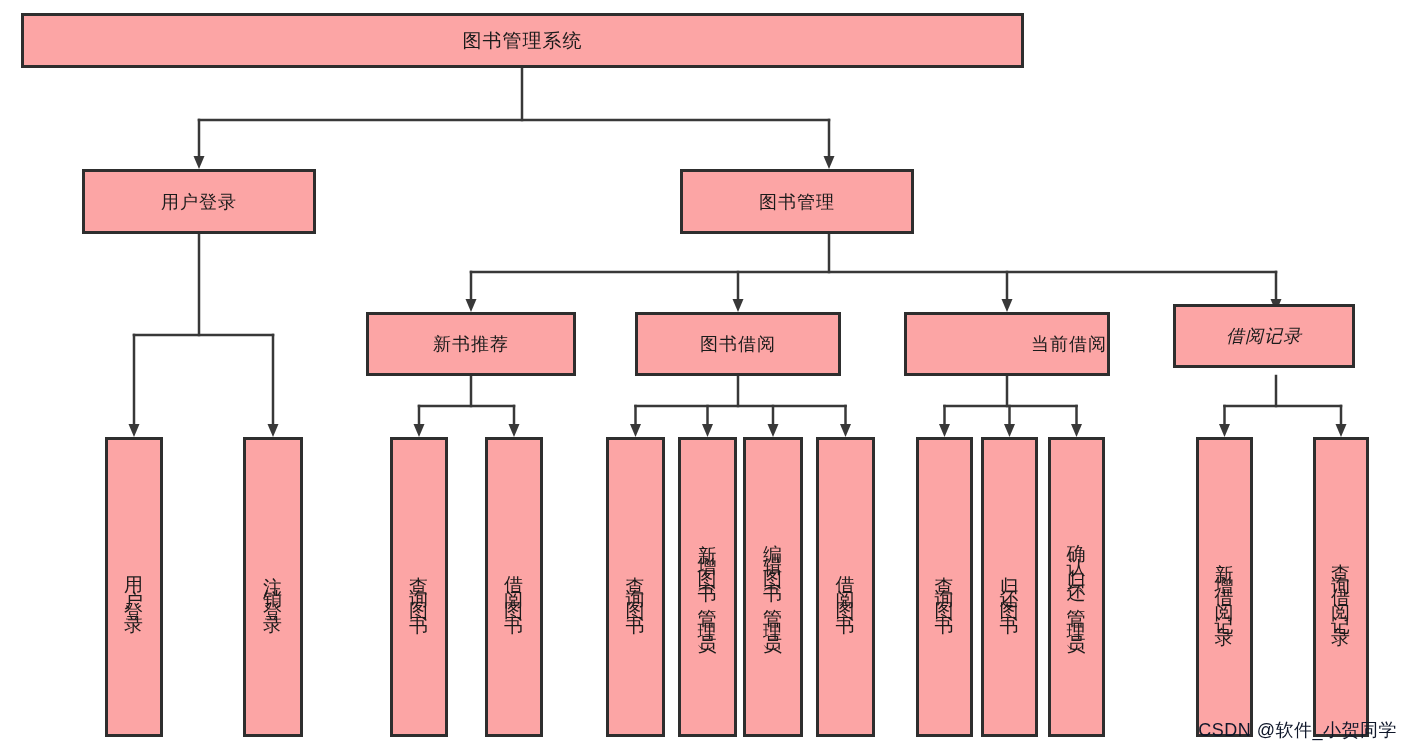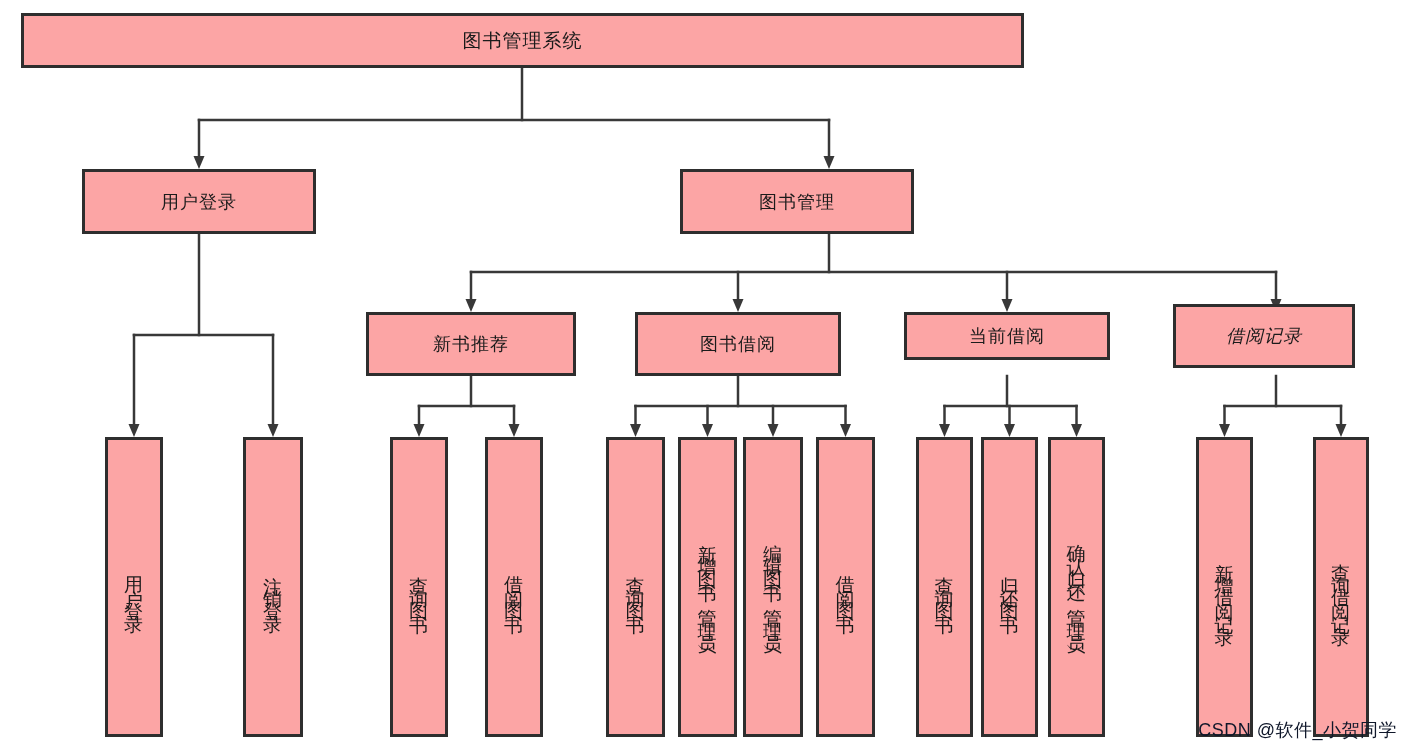--- a/index.html
+++ b/index.html
@@ -133,21 +133,21 @@
   <div class="node h-node" style="left:680px; top:169px; width:234px; height:65px;">
     <span class="lbl">图书管理</span>
   </div>
 
   <div class="node h-node" style="left:366px; top:312px; width:210px; height:64px;">
     <span class="lbl">新书推荐</span>
   </div>
   <div class="node h-node" style="left:635px; top:312px; width:206px; height:64px;">
     <span class="lbl">图书借阅</span>
   </div>
-  <div class="node h-node" style="left:904px; top:312px; width:206px; height:48px;">
+  <div class="node h-node" style="left:904px; top:312px; width:206px; height:64px;justify-content:flex-end;">
     <span class="lbl">当前借阅</span>
   </div>
   <div class="node h-node" style="left:1173px; top:304px; width:182px; height:64px;font-style:italic;">
     <span class="lbl">借阅记录</span>
   </div>
 
   <div class="node leaf" style="left:105px; top:437px; width:58px; height:300px;">
     <span class="lbl">用户登录</span>
   </div>
   <div class="node leaf" style="left:243px; top:437px; width:60px; height:300px;">

